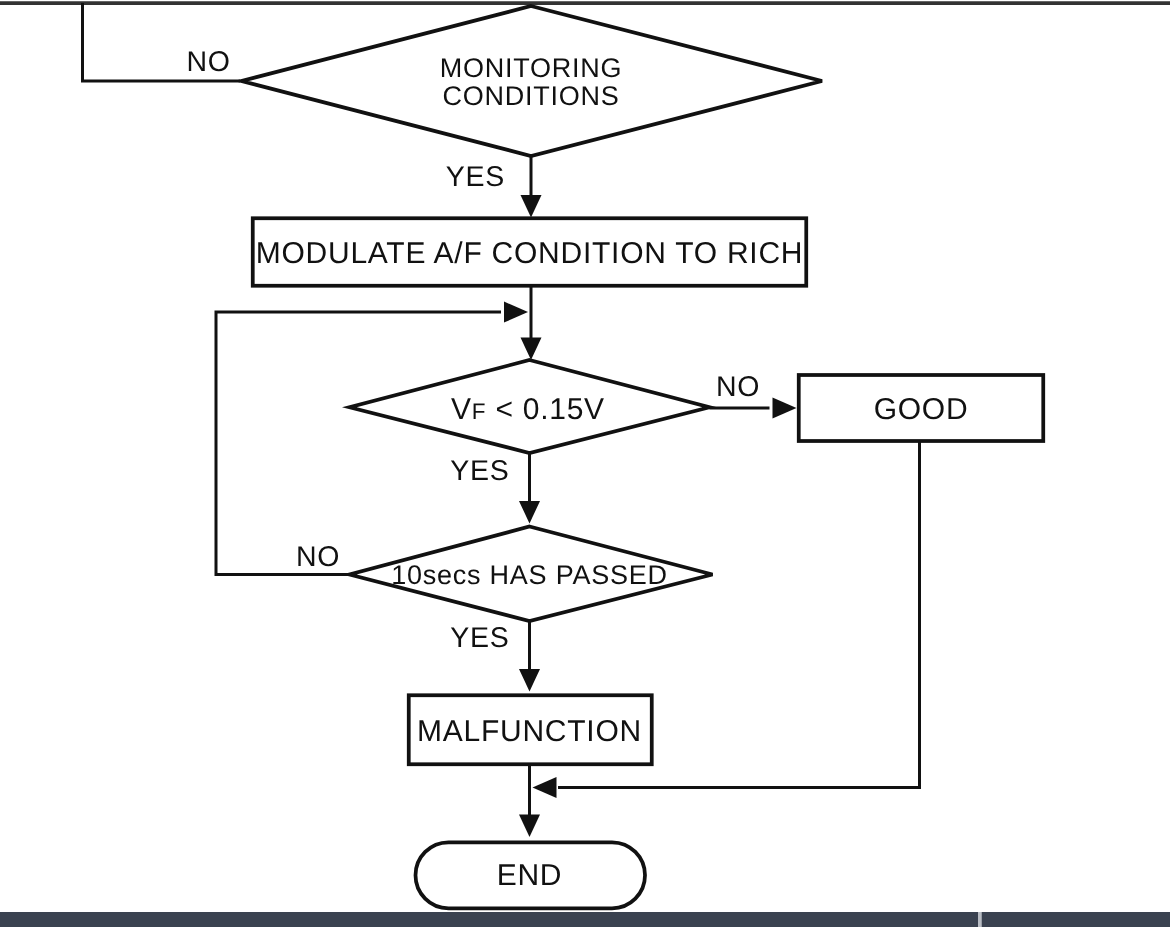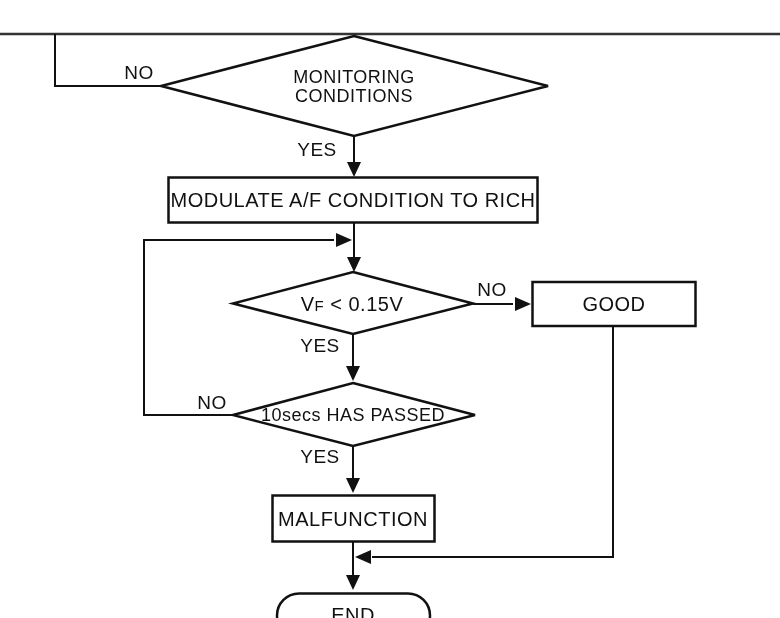--- a/index.html
+++ b/index.html
@@ -8,21 +8,20 @@
     width: 780px;
     height: 618px;
     background: #ffffff;
     overflow: hidden;
     font-family: "Liberation Sans", sans-serif;
   }
   #stage {
     position: relative;
     width: 780px;
     height: 479px;
-    margin-top: 32px;
   }
   svg text {
     fill: #111111;
     font-family: "Liberation Sans", sans-serif;
   }
   .shape {
     fill: #ffffff;
     stroke: #111111;
     stroke-width: 2.5;
   }

